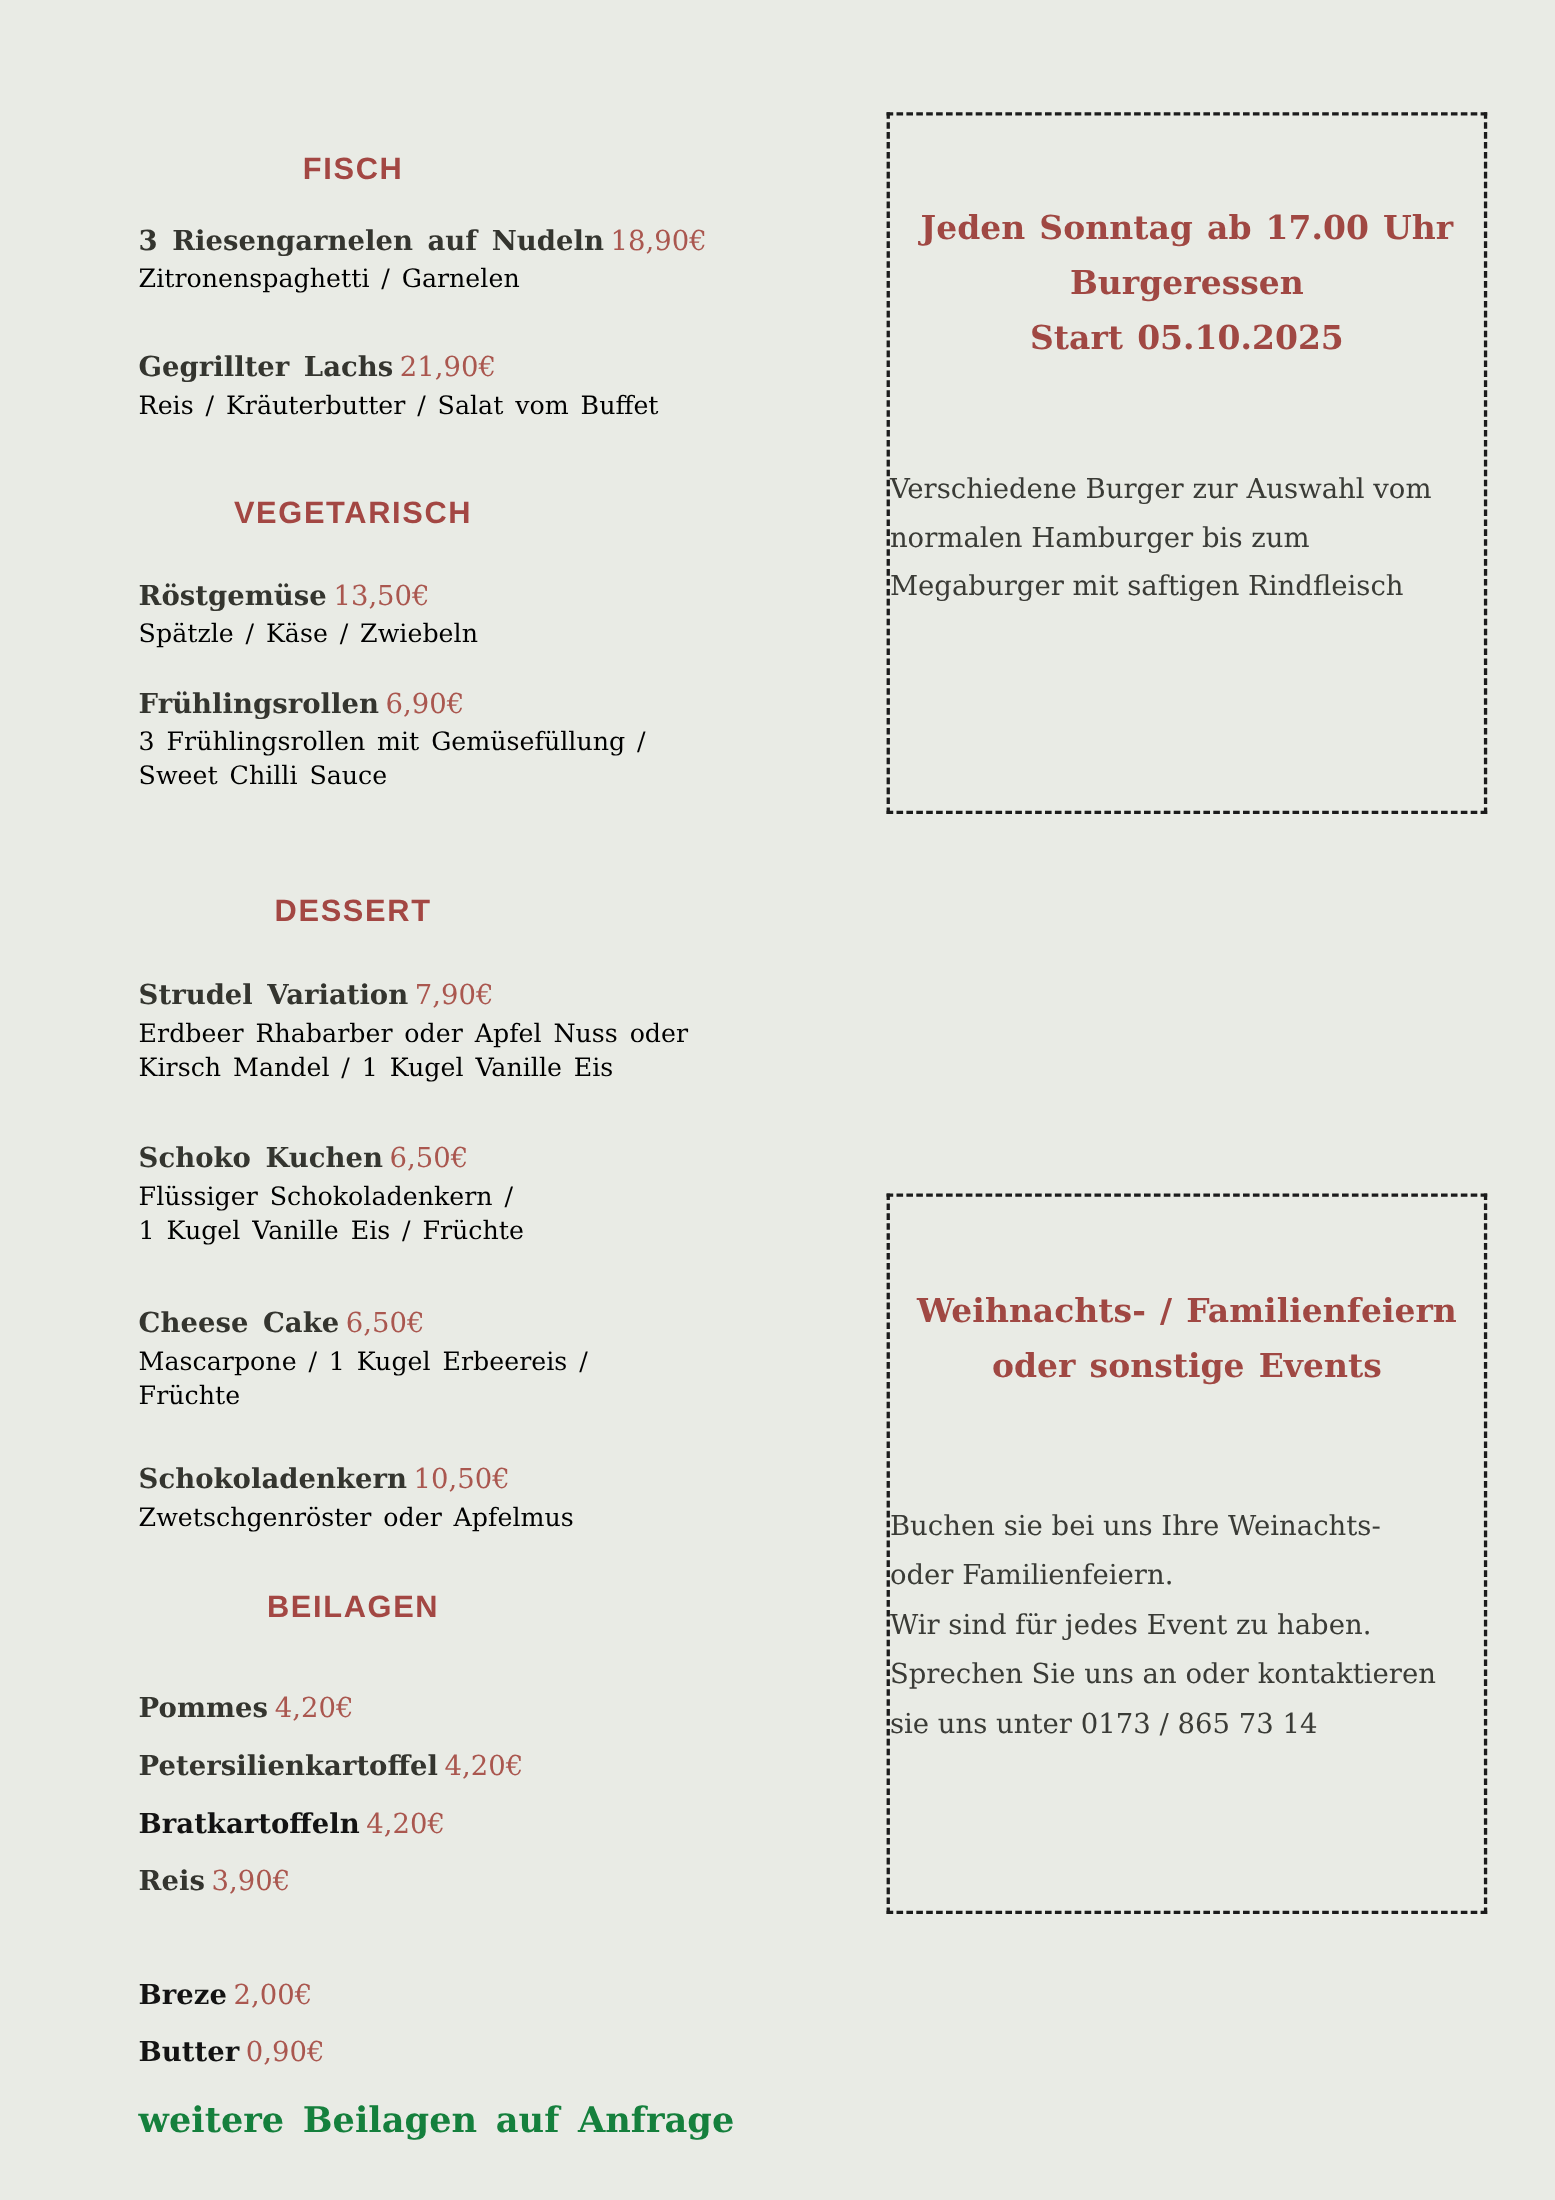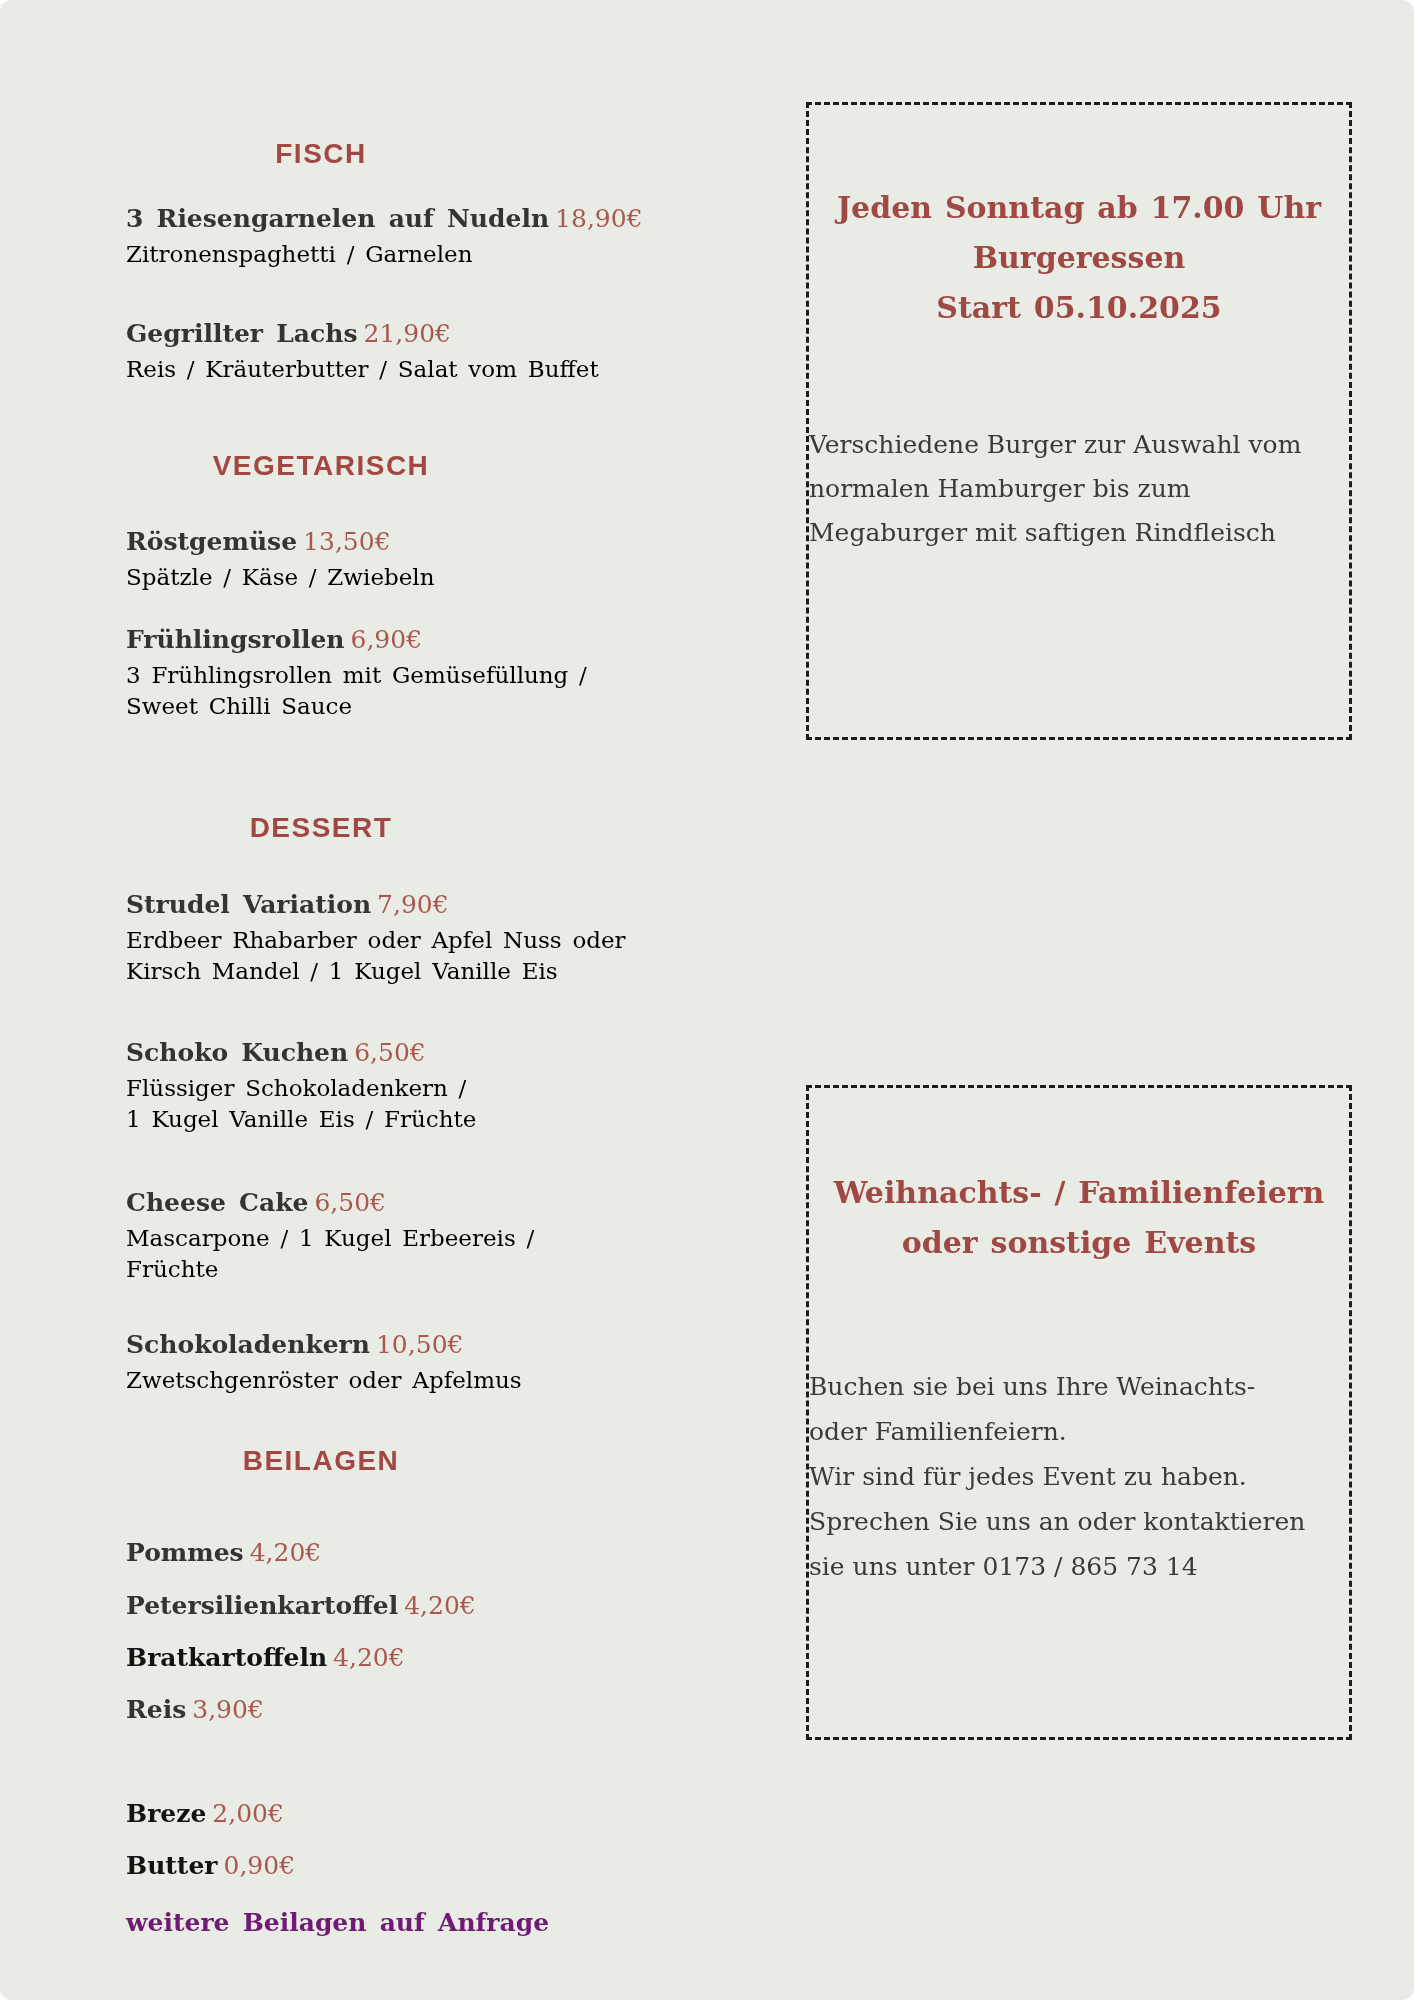--- a/index.html
+++ b/index.html
@@ -3,21 +3,20 @@
 <meta charset="utf-8">
 <style>
   html,body{margin:0;padding:0;}
   .page{
     position:relative;
     width:1414px;
     height:2000px;
     background:#e9ebe5;
     font-family:"DejaVu Serif", serif;
     overflow:hidden;
-    border-radius:12px;
   }
   
   .sec{
     position:absolute;
     left:126px;
     width:390px;
     margin:0;
     text-align:center;
     font-family:"Liberation Sans", sans-serif;
     font-weight:bold;
@@ -49,23 +48,23 @@
     font-size:23px;
     line-height:31px;
     color:#000000;
     word-spacing:0.15em;
     white-space:pre-line;
   }
   .footnote{
     position:absolute;
     left:126px;
     width:545px;
-    font-size:25px;
-    font-weight:bold;
-    color:#701a75;
+    font-size:32px;
+    font-weight:bold;
+    color:#15803d;
     word-spacing:0.18em;
   }
   
   .notice{
     position:absolute;
     left:806px;
     width:546px;
     border:3px dashed #1c1c1c;
     box-sizing:border-box;
   }

